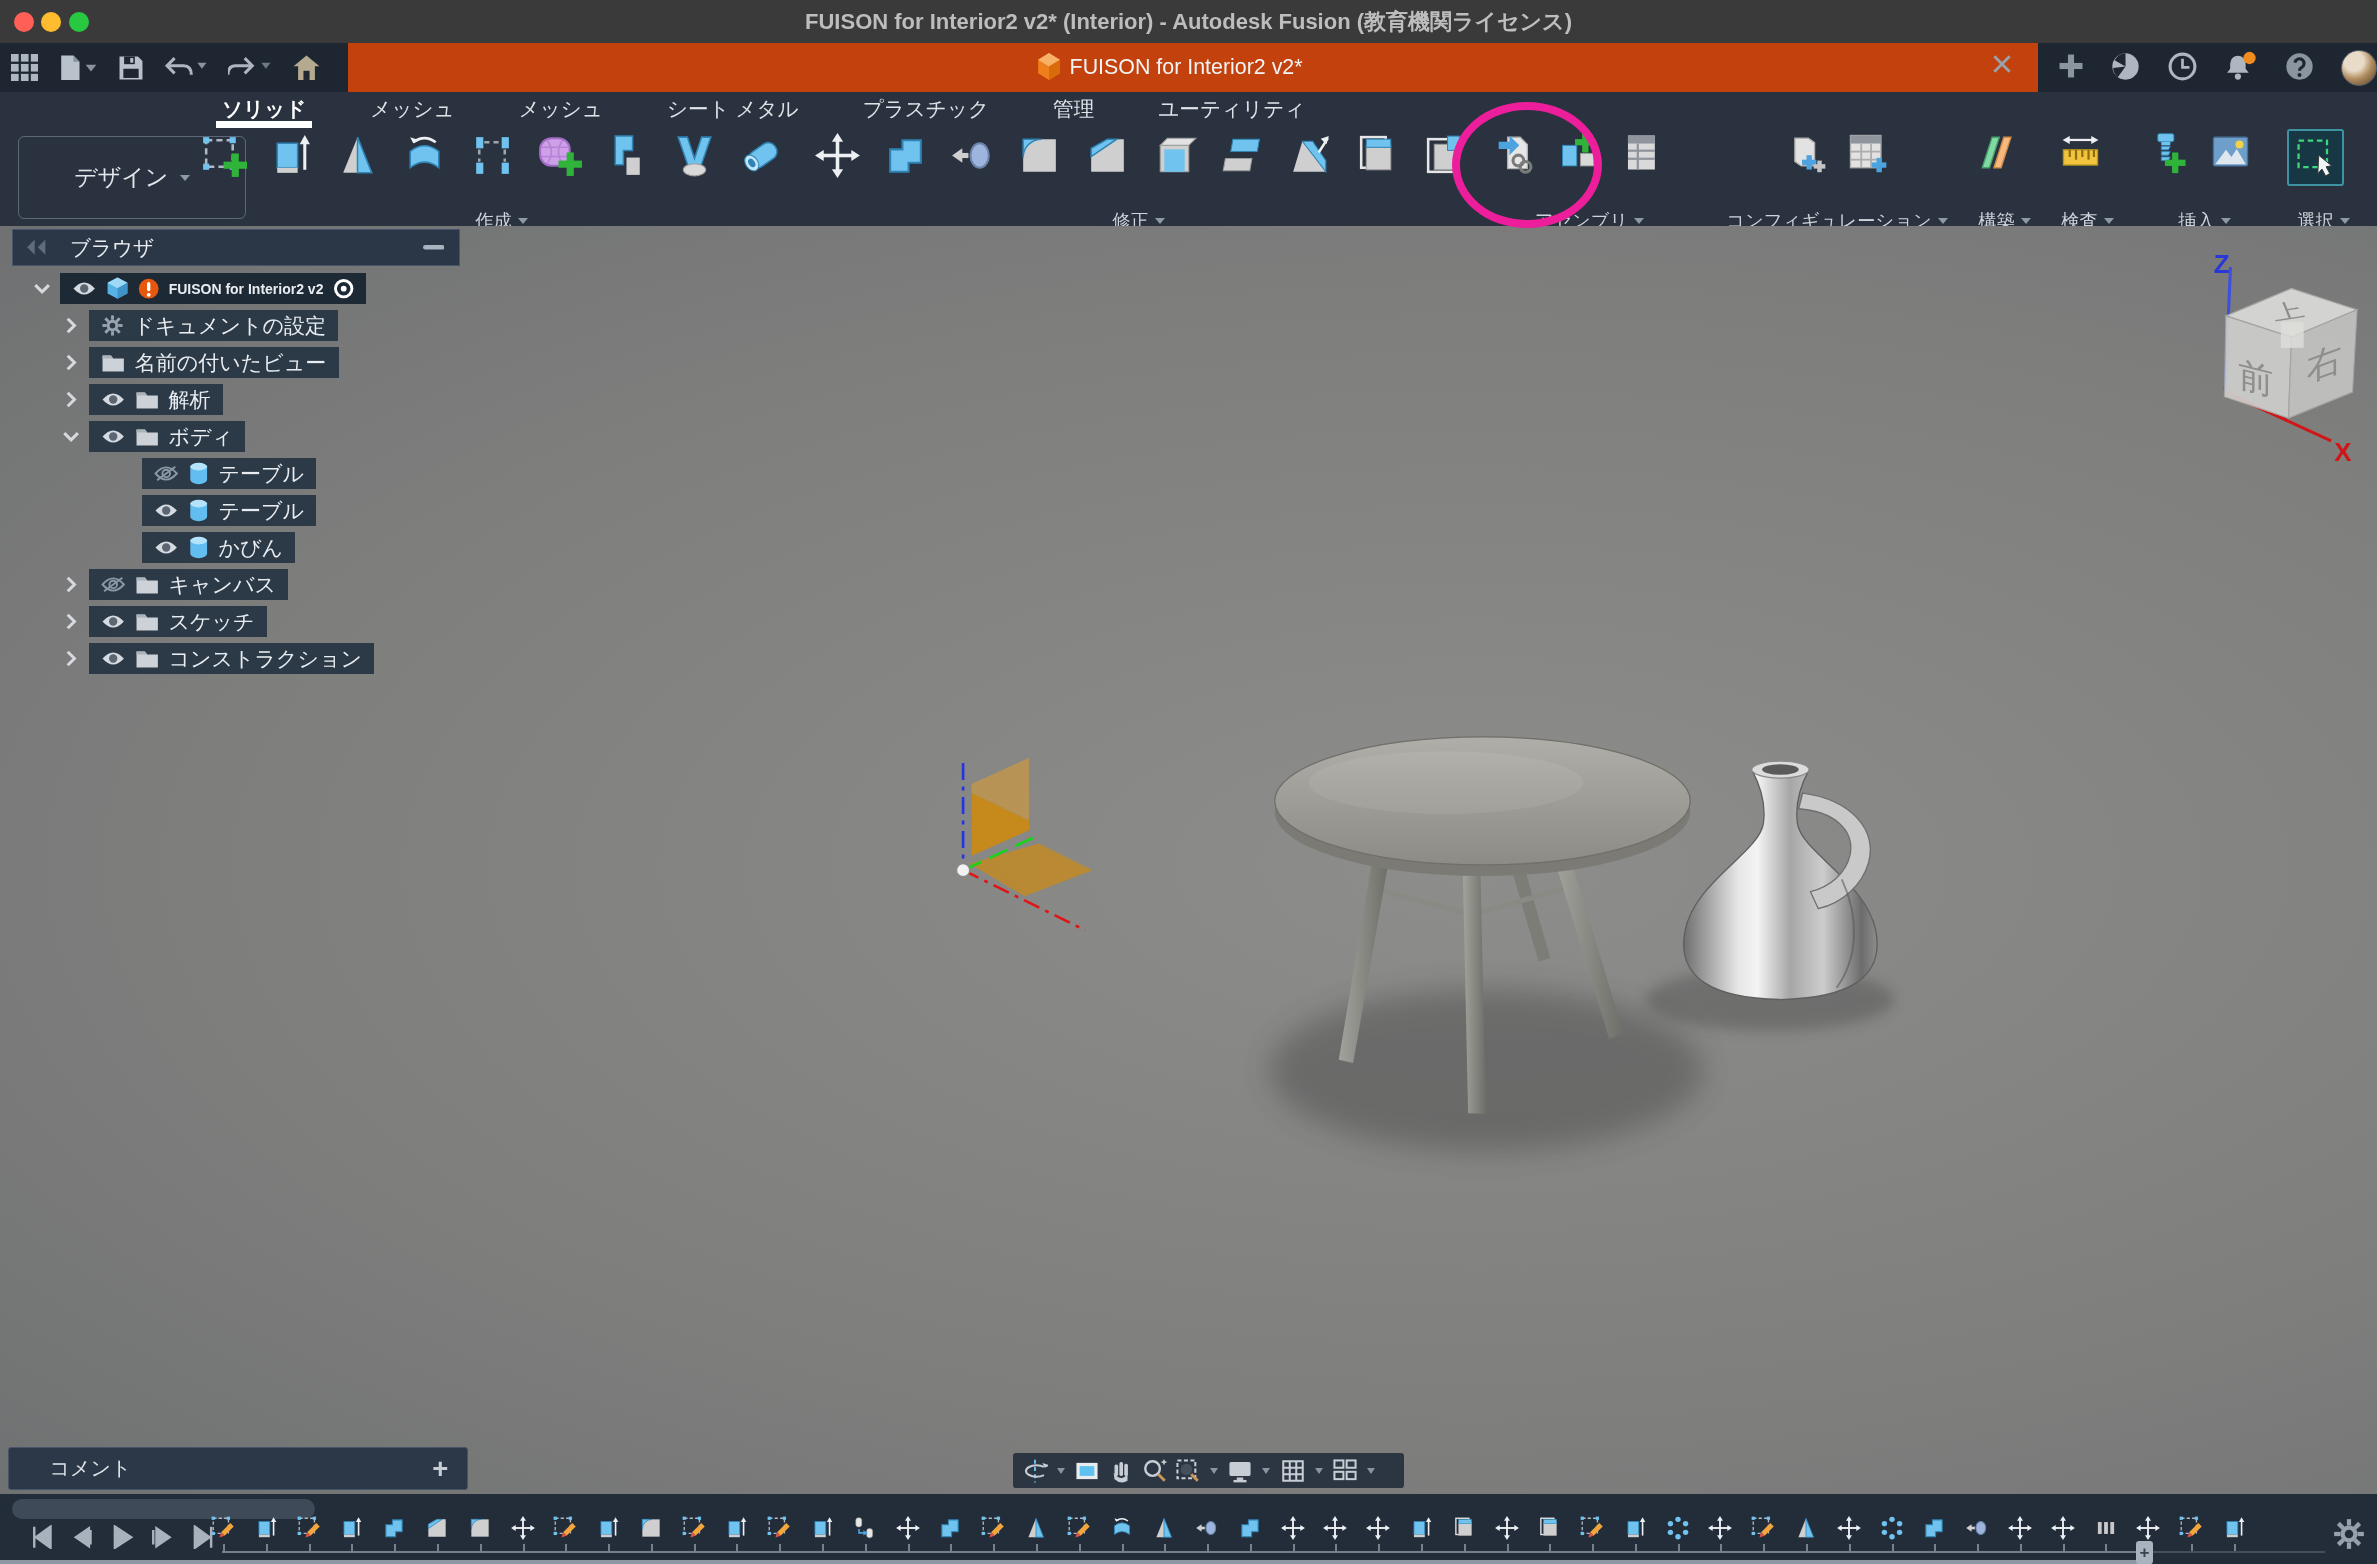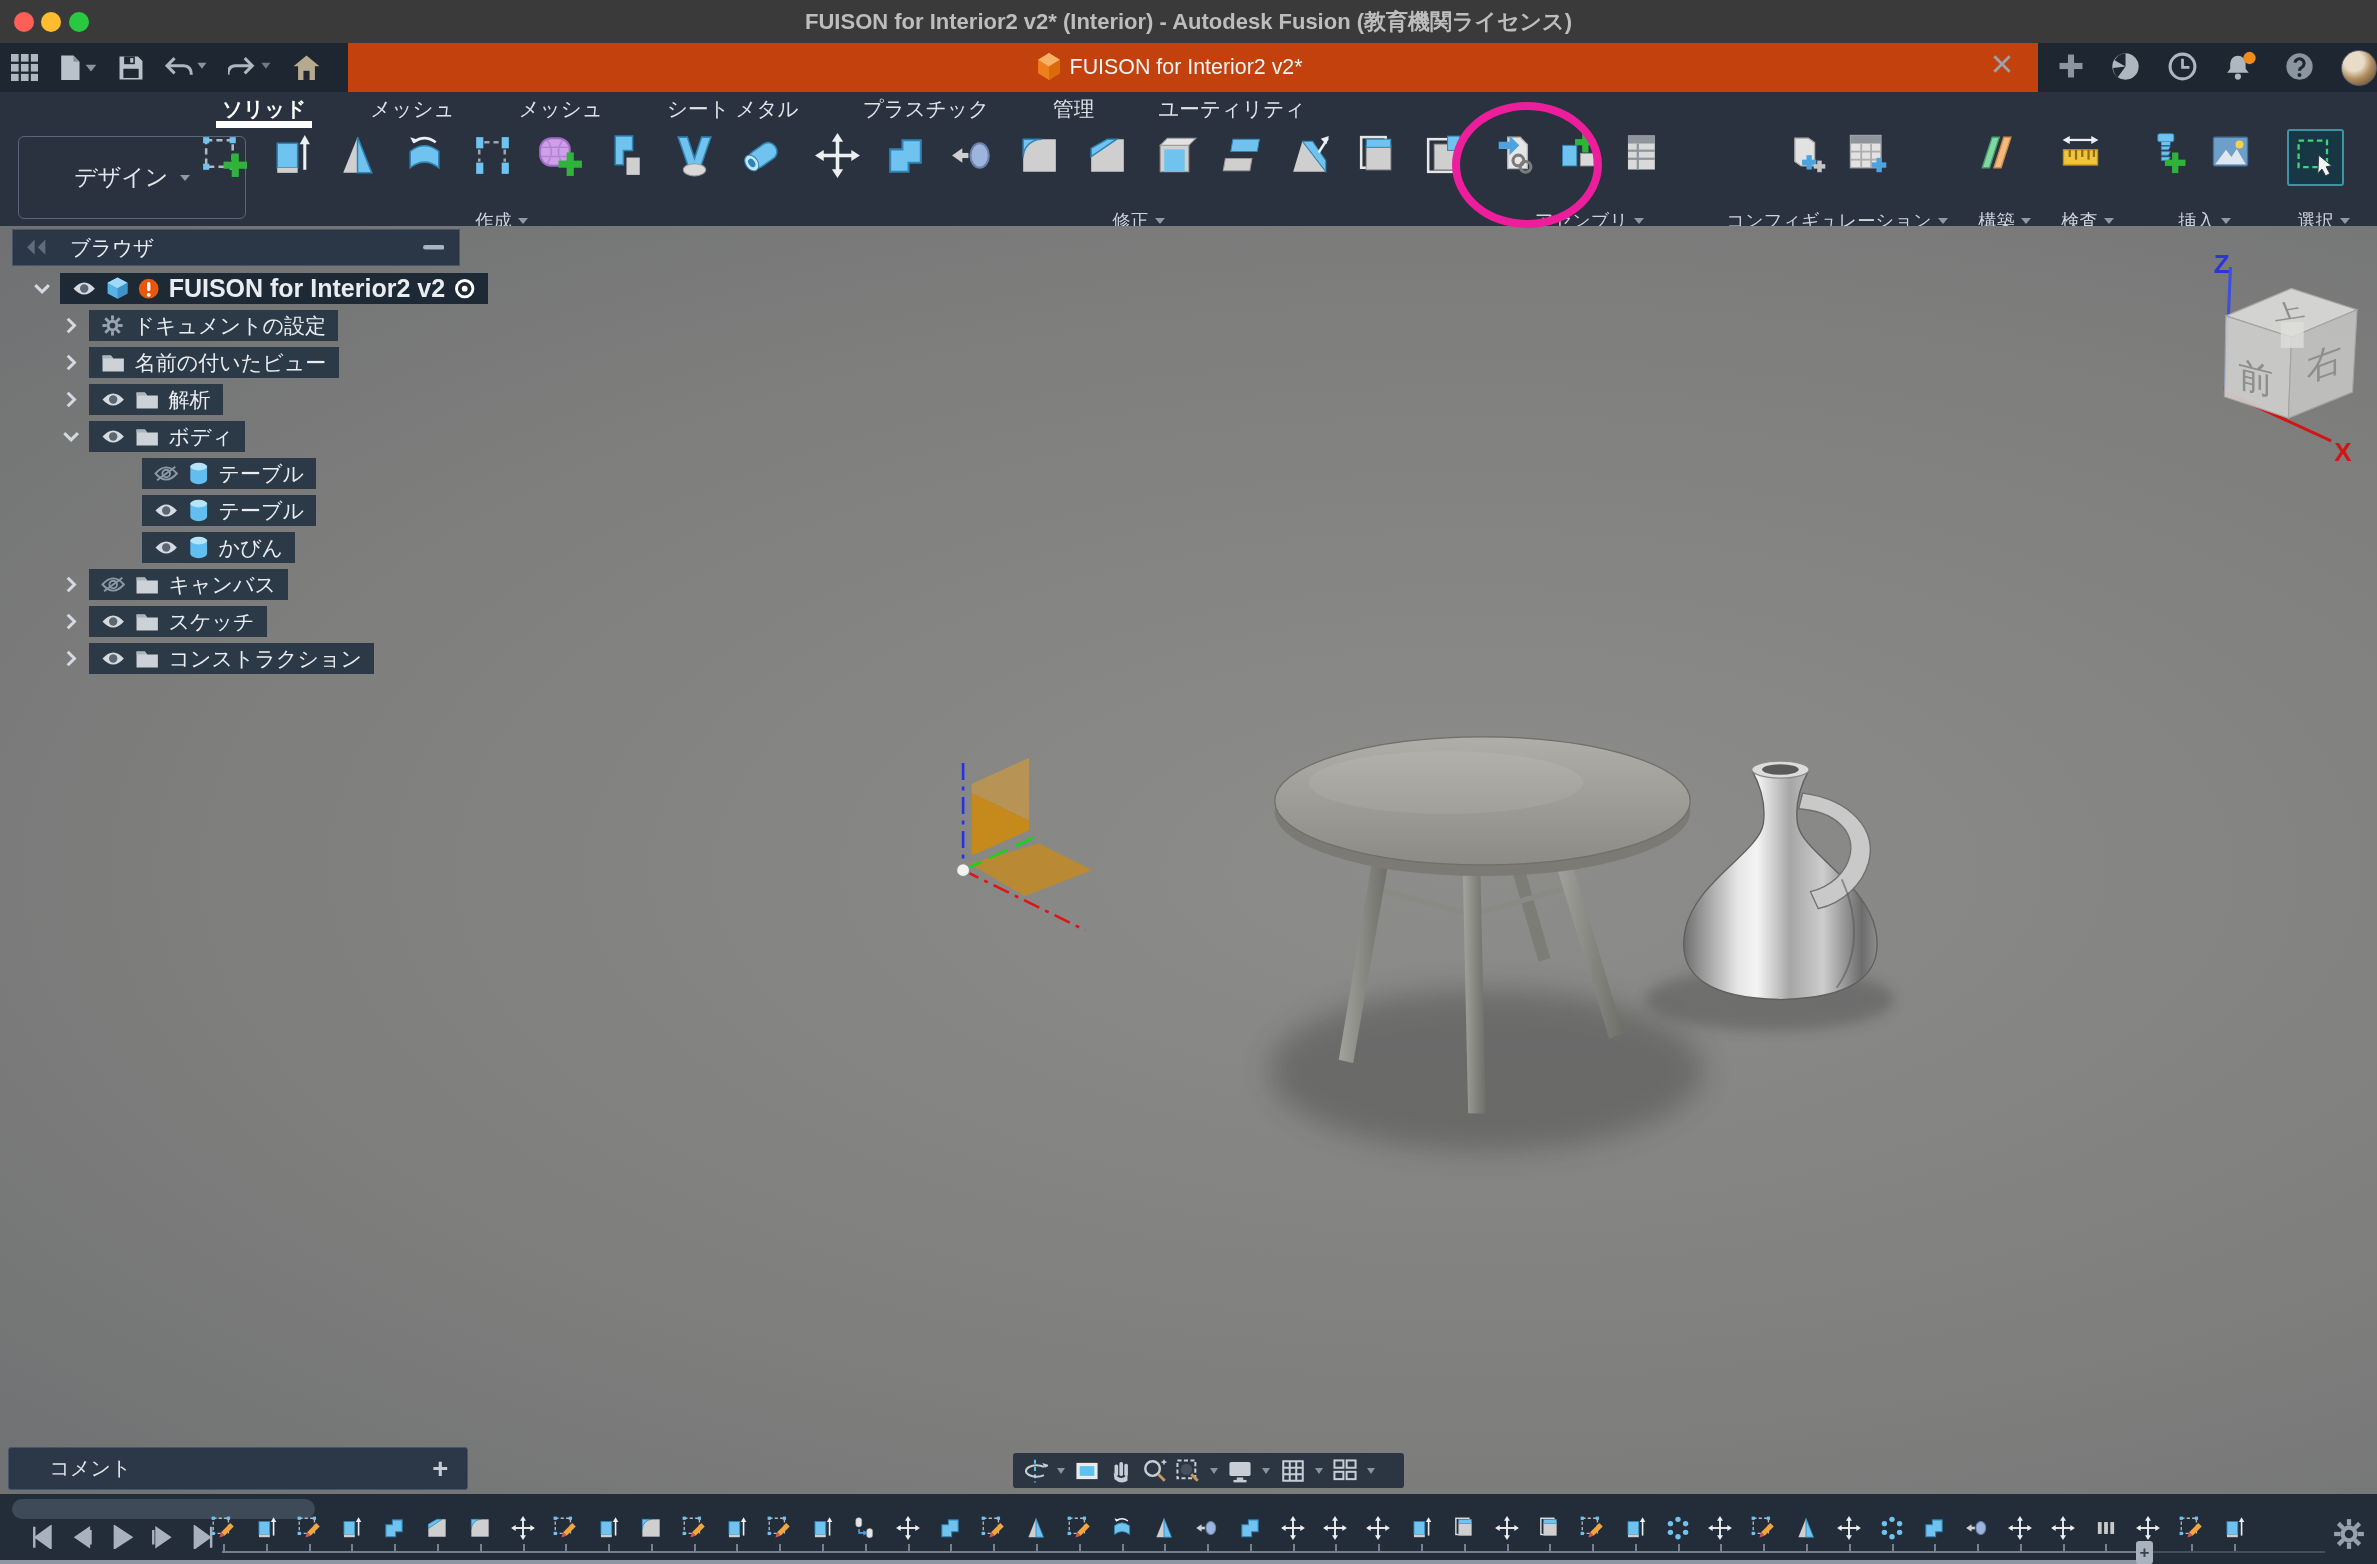--- a/index.html
+++ b/index.html
@@ -55,21 +55,21 @@
   .bheader{position:absolute;left:12.2px;top:3.1px;width:446px;height:35px;background:#2b3646;
            border:0.8px solid #47556a;display:flex;align-items:center;z-index:10;}
   .bheader .bt{color:#e8ecf0;font-size:20.6px;margin-left:20px;flex:1;}
   .brows{position:absolute;left:0;top:44px;z-index:10;}
   .brow{height:37px;display:flex;align-items:center;}
   .brow .caret{width:23px;display:inline-flex;justify-content:center;margin-right:6.1px;}
   .lvl0{padding-left:31px;} .lvl1{padding-left:60px;} .lvl2{padding-left:113px;}
   .blk{display:inline-flex;align-items:center;height:31px;background:#2c3947;padding:0 12.2px;gap:9.2px;}
   .blk.root{background:#1e2936;}
   .blk .lbl{color:#e9edf1;font-size:21px;white-space:nowrap;}
-  .blk.root .lbl{font-size:25px;font-weight:bold;}
+  .blk.root .lbl{font-size:14px;font-weight:bold;}
   .cell{display:inline-flex;align-items:center;}
   
   .comments{position:absolute;left:7.6px;top:1221px;width:458px;height:41px;background:#2c3747;
             border:0.8px solid #47556a;border-radius:3.1px;display:flex;align-items:center;z-index:10;}
   .comments .cl{color:#dfe4e9;font-size:20px;margin-left:41px;flex:1;}
   .comments .cadd{color:#c6cdd4;font-size:27.5px;margin-right:18.3px;font-weight:bold;}
   
   .navbar{position:absolute;left:1013px;top:1227px;width:373px;height:35px;background:#2c3542;
           border-radius:3.1px;display:flex;align-items:center;gap:7.6px;padding:0 9.2px;z-index:10;}
   .nbtn{display:inline-flex;align-items:center;}

